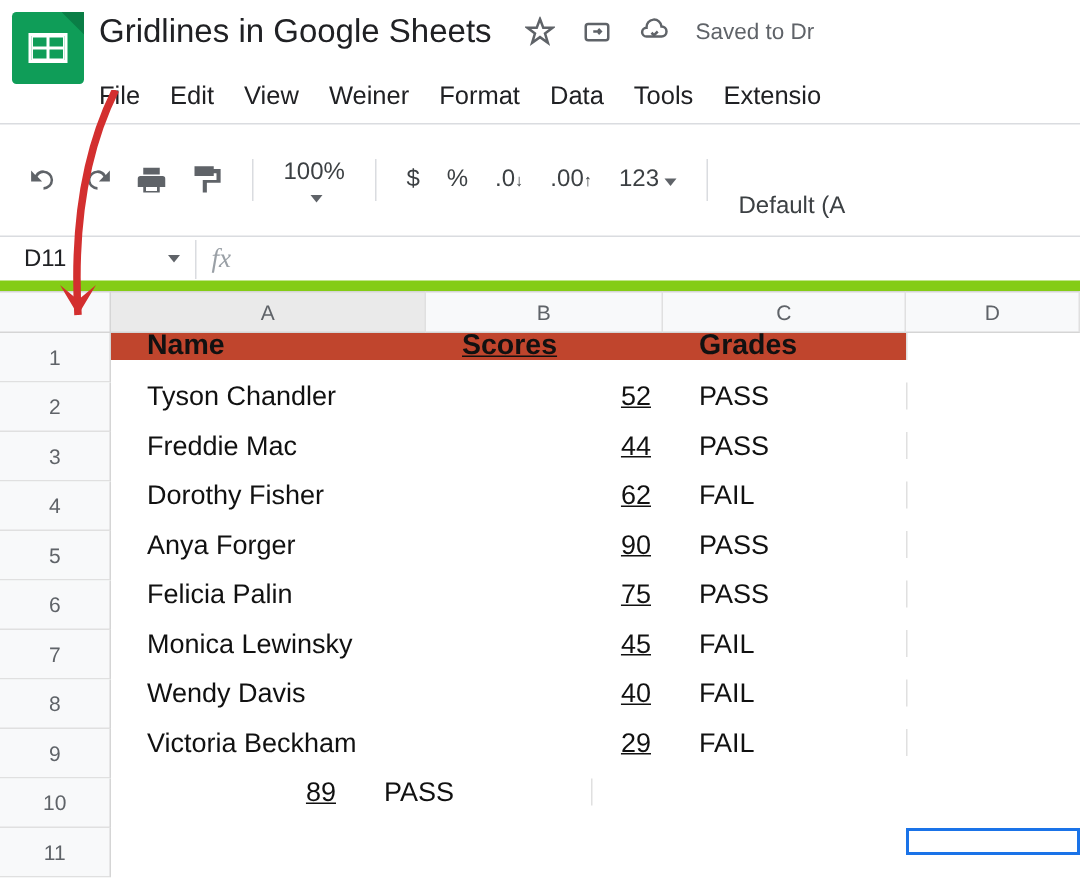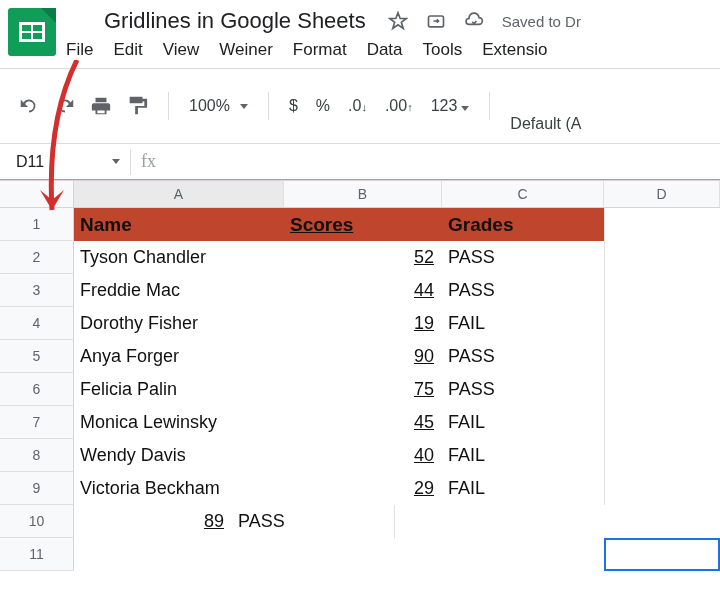--- a/index.html
+++ b/index.html
@@ -6,59 +6,59 @@
     body { font-family: Arial, sans-serif; background: #fff; color: #202124; overflow: hidden; }
 
     .header { display: flex; align-items: flex-start; padding: 8px 8px 0 8px; }
     .logo { width: 48px; height: 48px; background: #0F9D58; border-radius: 3px; position: relative; display: flex; align-items: center; justify-content: center; }
     .logo-fold { position: absolute; top: 0; right: 0; width: 15px; height: 15px; background: #0a7e46; clip-path: polygon(100% 100%, 0 0, 100% 0); }
     .logo-grid { width: 26px; height: 20px; border: 2px solid #fff; display: grid; grid-template-columns: 1fr 1fr; grid-template-rows: 1fr 1fr; }
     .logo-grid div { border: 1px solid #fff; }
 
     .title-menu { margin-left: 10px; flex: 1; }
     .title-row { display: flex; align-items: center; gap: 10px; }
-    .doc-title { font-size: 22px; color: #202124; font-weight: 400; margin-left: 38px; }
+    .doc-title { font-size: 22px; color: #202124; font-weight: 400; }
     .title-icons { display: flex; gap: 18px; align-items: center; margin-left: 12px; fill: #5f6368; justify-content: flex-end; }
     .title-icons svg { width: 20px; height: 20px; }
     .saved { color: #5f6368; font-size: 15px; }
 
-    .menu-bar { display: flex; gap: 20px; margin-top: 6px; font-size: 17px; }
+    .menu-bar { display: flex; gap: 20px; margin-top: 20px; font-size: 17px; }
     .menu-item { color: #202124; cursor: pointer; }
 
     .divider { height: 1px; background: #dadce0; margin-top: 8px; }
 
     .toolbar { display: flex; align-items: center; padding: 10px 18px; gap: 14px; }
     .tool-icon { width: 22px; height: 22px; fill: #5f6368; cursor: pointer; }
     .tb-sep { width: 1px; height: 28px; background: #dadce0; margin: 0 6px; }
-    .zoom { display: flex; align-items: center; gap: 6px; font-size: 16px; color: #3c4043; }
+    .zoom { display: flex; align-items: center; gap: 6px; font-size: 16px; color: #3c4043; flex-direction: column; }
     .caret { display:inline-block; border-top:5px solid #5f6368; border-left:4px solid transparent; border-right:4px solid transparent; margin-left:4px;}
     .fmt { font-size: 16px; color: #3c4043; }
     .fmt-grp { display:flex; gap:18px; align-items:center; }
     .font-default { font-size: 16px; color: #3c4043; margin-top: 36px; }
 
     .divider2 { height: 1px; background: #dadce0; }
 
-    .name-fx { display: flex; align-items: center; padding: 4px 10px; border-bottom: 1px solid #84cc16; height: 36px; }
+    .name-fx { display: flex; align-items: center; padding: 4px 10px; border-bottom: 7px solid #84cc16; height: 36px; }
     .cell-name { width: 110px; font-size: 16px; color: #202124; padding-left: 6px; display:flex; align-items:center; justify-content:space-between;}
     .name-sep { width: 1px; height: 26px; background: #dadce0; margin: 0 10px; }
-    .fx { color: #9aa0a6; font-size: 18px; font-family: serif; }
+    .fx { font-style: italic; color: #9aa0a6; font-size: 18px; font-family: serif; }
 
     .grid { position: relative; }
 
     .col-headers { display: flex; background: #fff; }
     .corner { width: 74px; height: 28px; background: #f8f9fa; border-right: 1px solid #d5d5d5; border-bottom: 1px solid #d5d5d5; border-top: 1px solid #d5d5d5; }
     .col-h { height: 28px; background: #f8f9fa; border-right: 1px solid #e0e0e0; border-bottom: 1px solid #d5d5d5; border-top: 1px solid #d5d5d5; display: flex; align-items:center; justify-content:center; font-size: 14px; color: #5f6368; }
     .col-A { width: 210px; background:#eaeaea;} 
     .col-B { width: 158px; }
     .col-C { width: 162px; }
     .col-D { width: 116px; }
 
     .row { display: flex; }
     .row-h { width: 74px; height: 33px; background: #f8f9fa; border-right: 1px solid #d5d5d5; border-bottom: 1px solid #e0e0e0; display:flex; align-items:center; justify-content:center; font-size:14px; color:#5f6368; }
-    .cell { height: 33px; display:flex; align-items:center; padding: 0 6px; font-size: 18px; color: #111; text-align: center; }
+    .cell { height: 18px; display:flex; align-items:center; padding: 0 24px; font-size: 18px; color: #111; text-align: center; }
     .cA { width: 210px; }
     .cB { width: 158px; justify-content: flex-end; padding-right: 8px; text-decoration: underline; }
     .cC { width: 162px; }
     .cD { width: 116px; border-left: 1px solid #e0e0e0; }
 
     .header-row .cell { background: #c0452d; font-weight: bold; font-size: 19px; }
     .header-row .cD { background: #fff; }
 
     .row11 .cD { border: 2px solid #1a73e8; }
 
@@ -179,21 +179,21 @@
   <div class="row">
       <div class="row-h">3</div>
       <div class="cell cA">Freddie Mac</div>
       <div class="cell cB">44</div>
       <div class="cell cC">PASS</div>
       <div class="cell cD"></div>
     </div>
   <div class="row">
       <div class="row-h">4</div>
       <div class="cell cA">Dorothy Fisher</div>
-      <div class="cell cB">19</div>
+      <div class="cell cB">62</div>
       <div class="cell cC"> FAIL</div>
       <div class="cell cD"></div>
     </div>
   <div class="row">
       <div class="row-h">5</div>
       <div class="cell cA">Anya Forger</div>
       <div class="cell cB">90</div>
       <div class="cell cC">PASS</div>
       <div class="cell cD"></div>
     </div>

